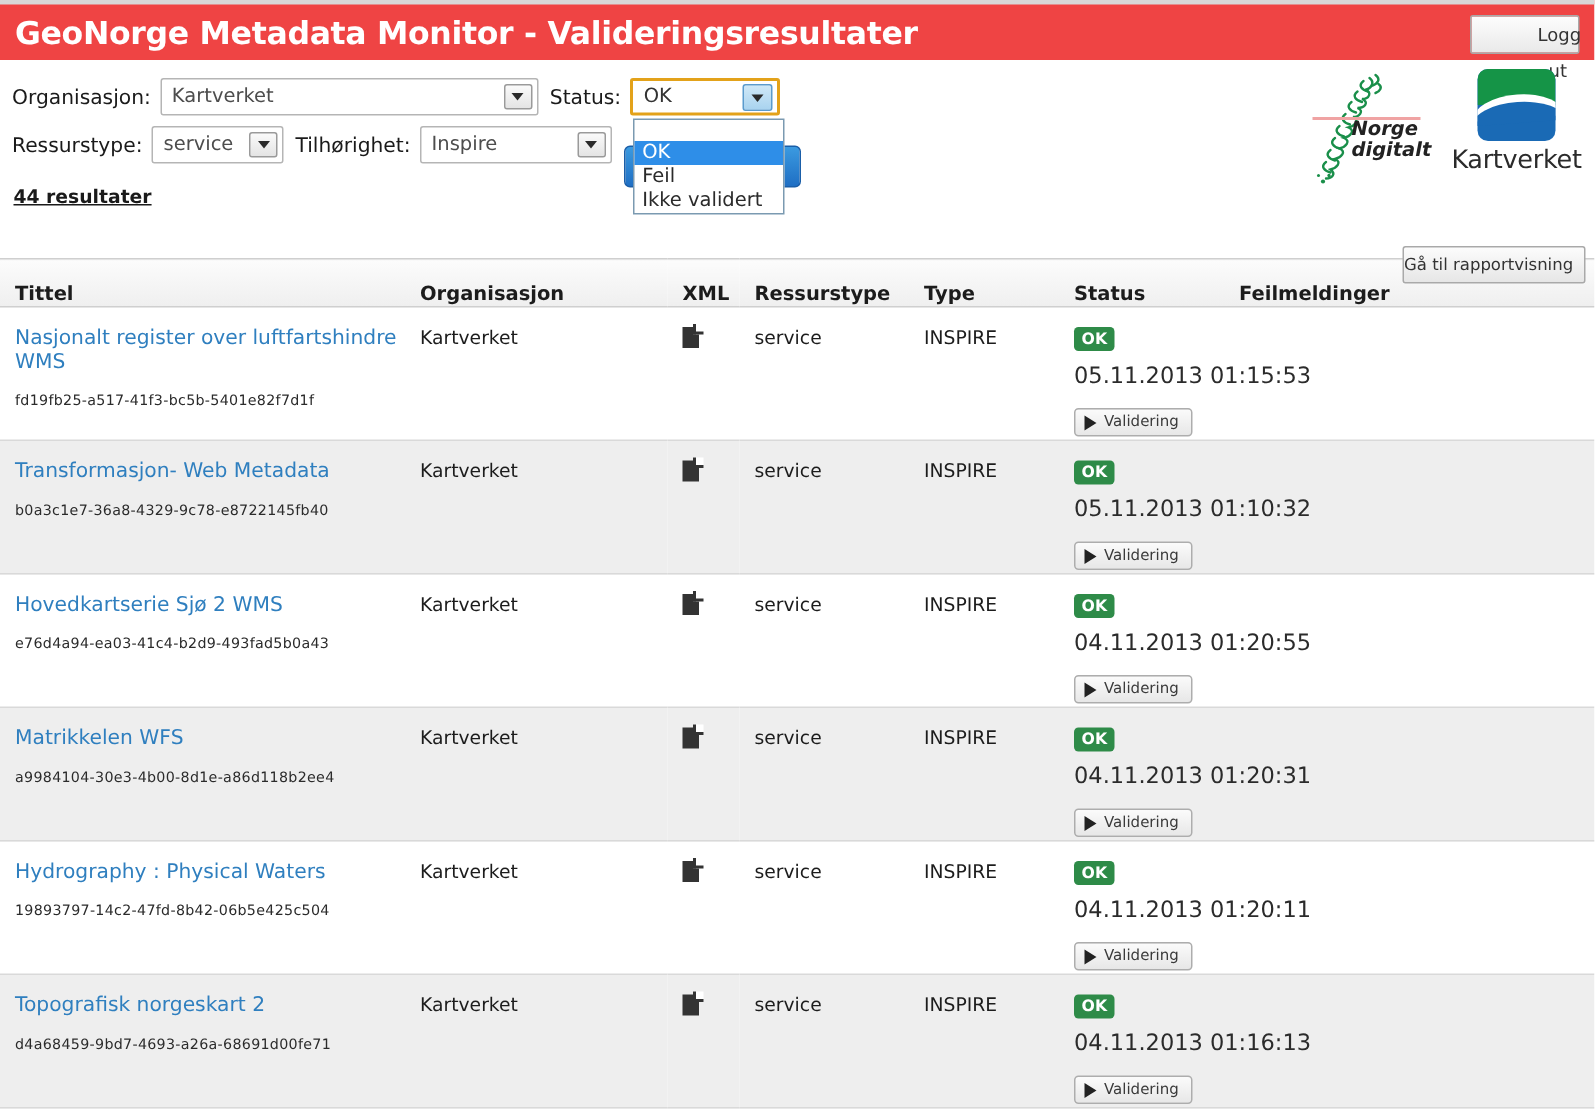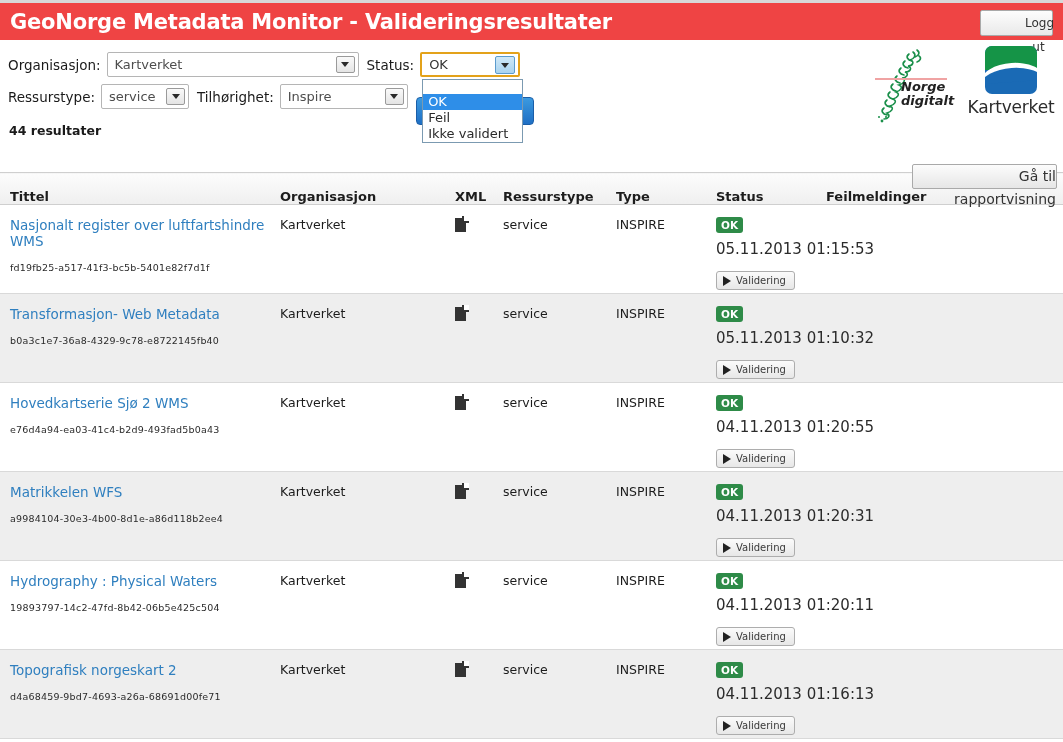--- a/index.html
+++ b/index.html
@@ -139,20 +139,21 @@
     font-size: 12px;
   }
   #btnrow2 { position: relative; }
 
   #results-count {
     font-size: 12.5px;
     color: #1a1a1a;
     font-weight: bold;
     margin-top: 14px;
     padding-left: 1px;
+    text-decoration: underline;
   }
 
   
   #logos {
     position: absolute;
     right: 6px; top: 6px;
     display: flex;
     align-items: flex-end;
   }
   #logo-nd { position: relative; width: 78px; height: 76px; margin-right: 14px; }
@@ -200,27 +201,27 @@
   #nd-line {
     position: absolute;
     left: 2px; top: 30px;
     width: 72px; height: 2px;
     background: #f0a3a3;
   }
 
   #report-btn {
     position: absolute;
     right: 6px; top: 124px;
-    width: 145px; height: 25px;
+    width: 122px; height: 25px;
     background: linear-gradient(#fcfcfc, #e6e6e6);
     border: 1px solid #a9a9a9;
     border-radius: 2px;
-    font-size: 14px;
+    font-size: 11px;
     color: #333;
-    text-align: right;
+    text-align: left;
     line-height: 23px;
     cursor: pointer;
     font-family: "DejaVu Sans", "Liberation Sans", sans-serif;
   }
 
   
   #tbl { width: 1063px; border-collapse: collapse; table-layout: fixed; }
   #tbl thead th {
     background: linear-gradient(#fcfcfc, #efefef);
     border-top: 1px solid #cfcfcf;

